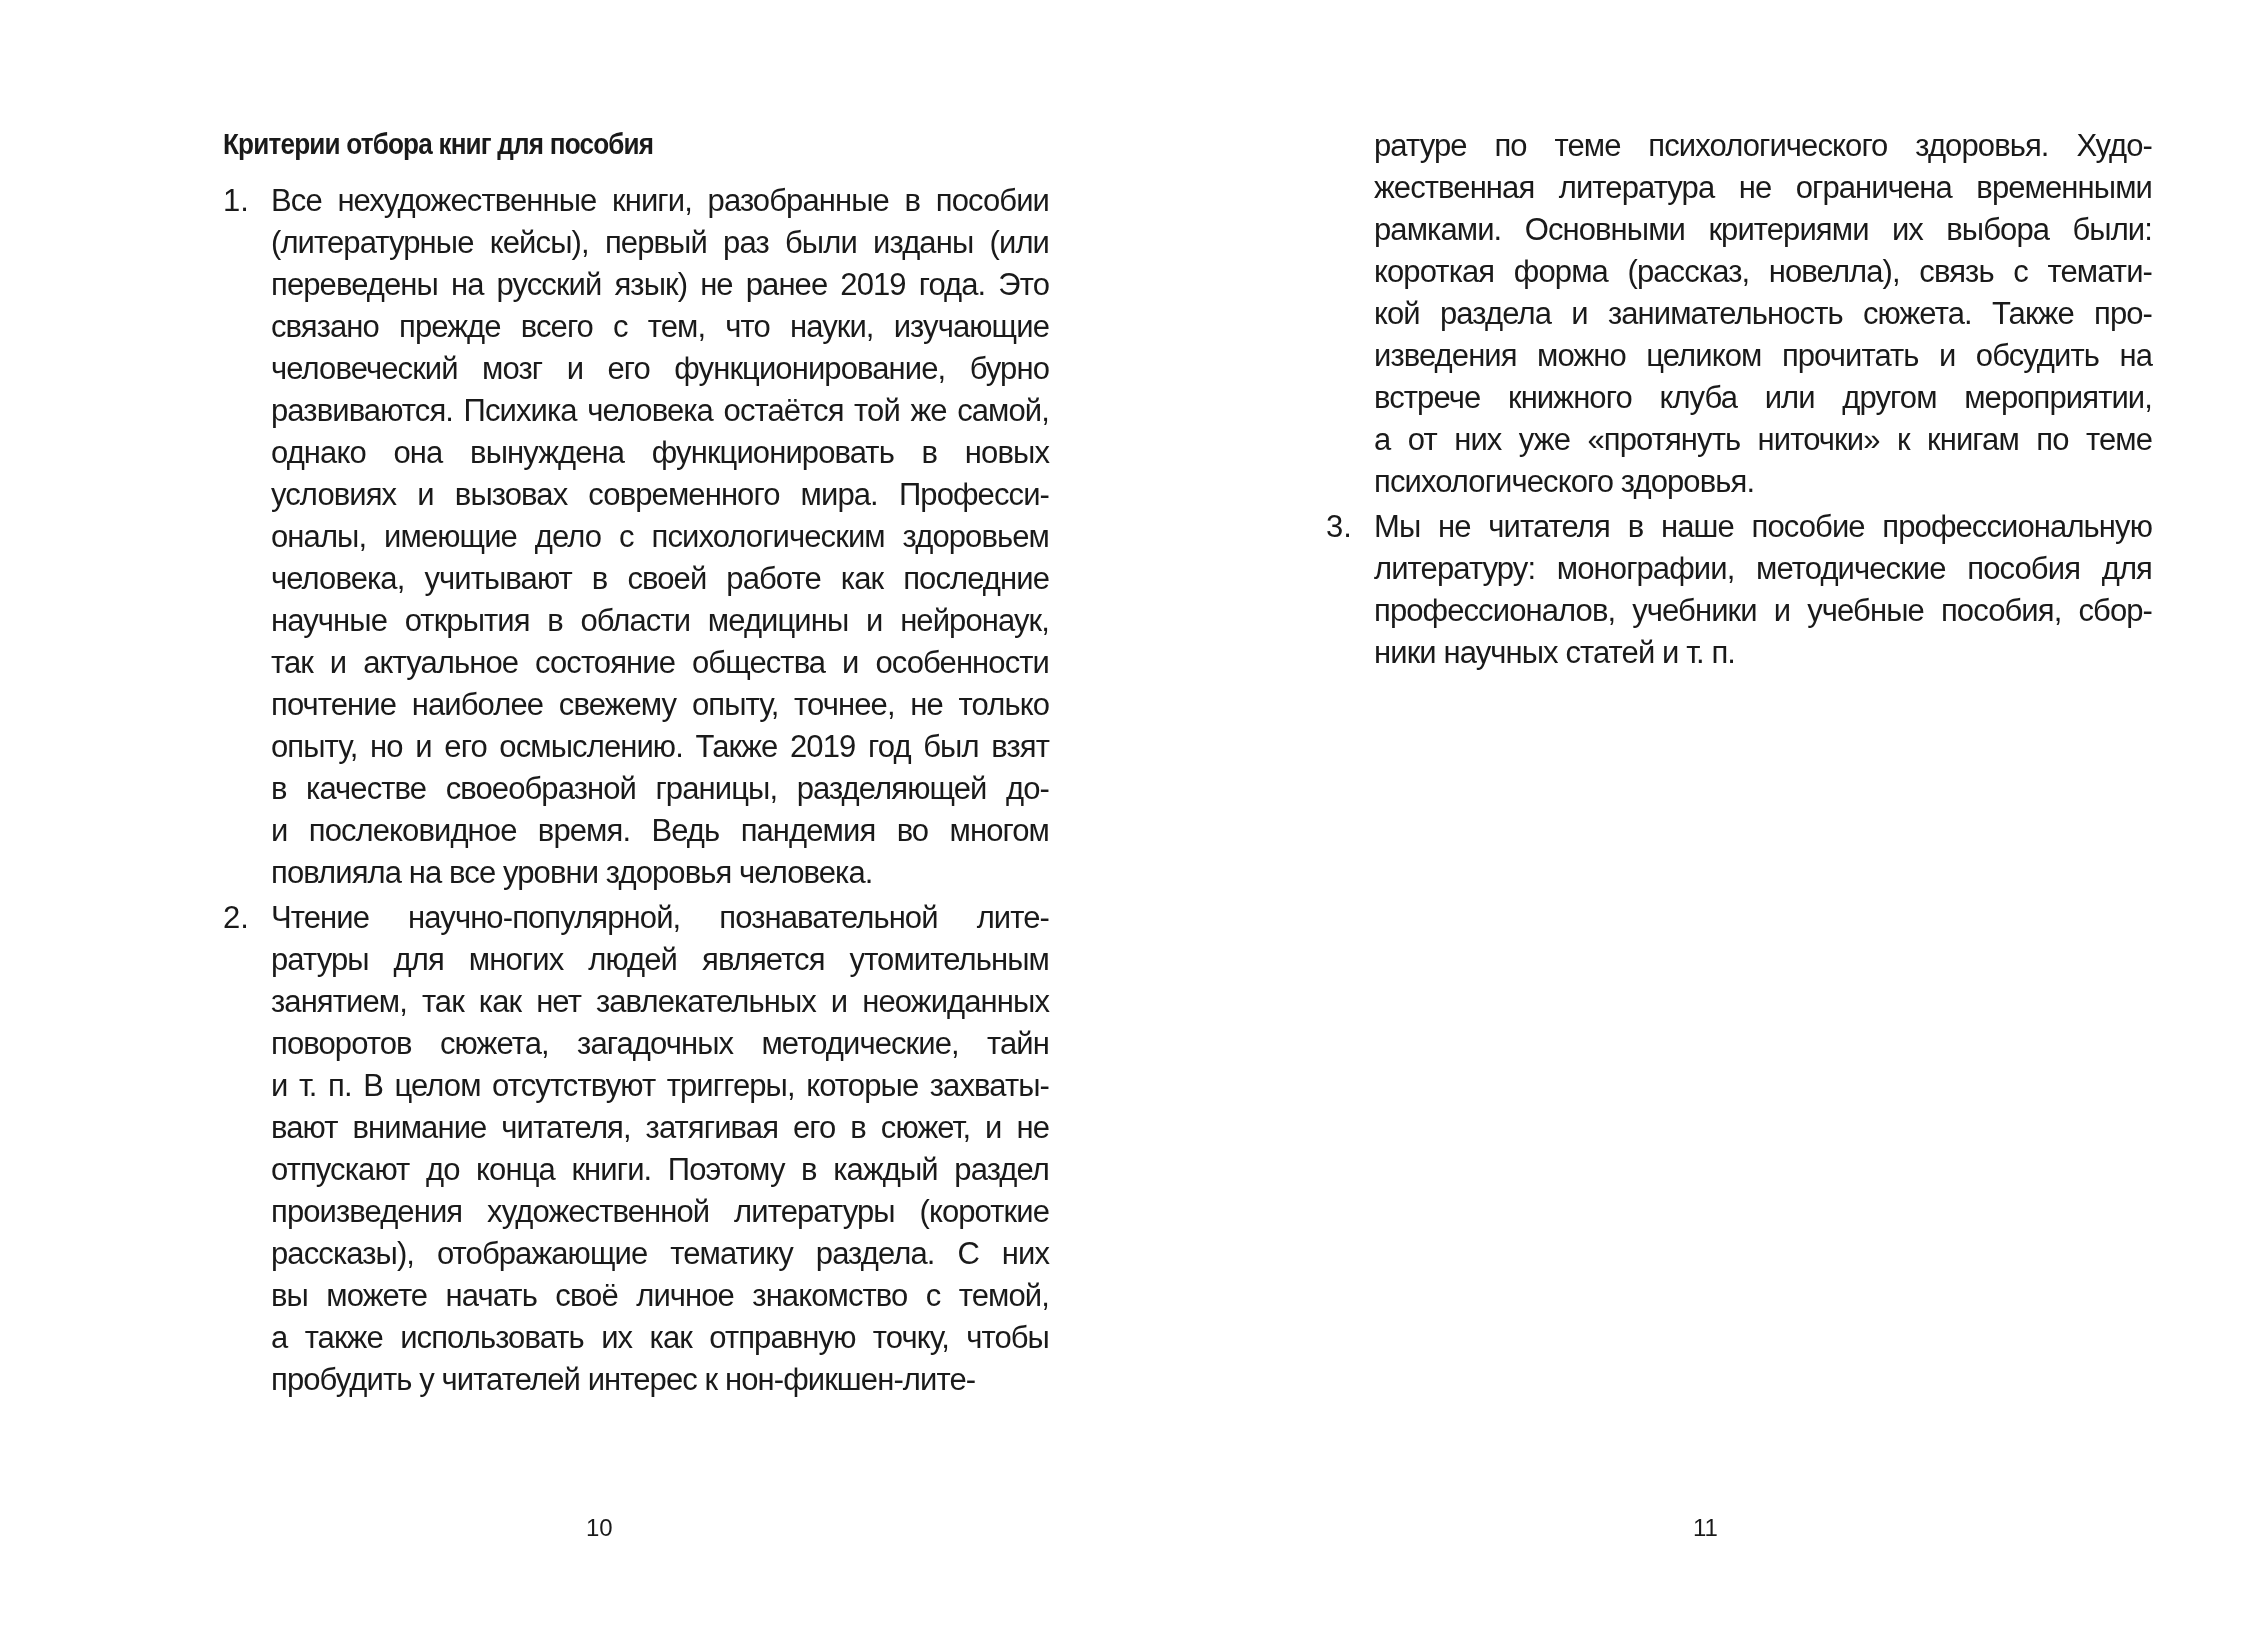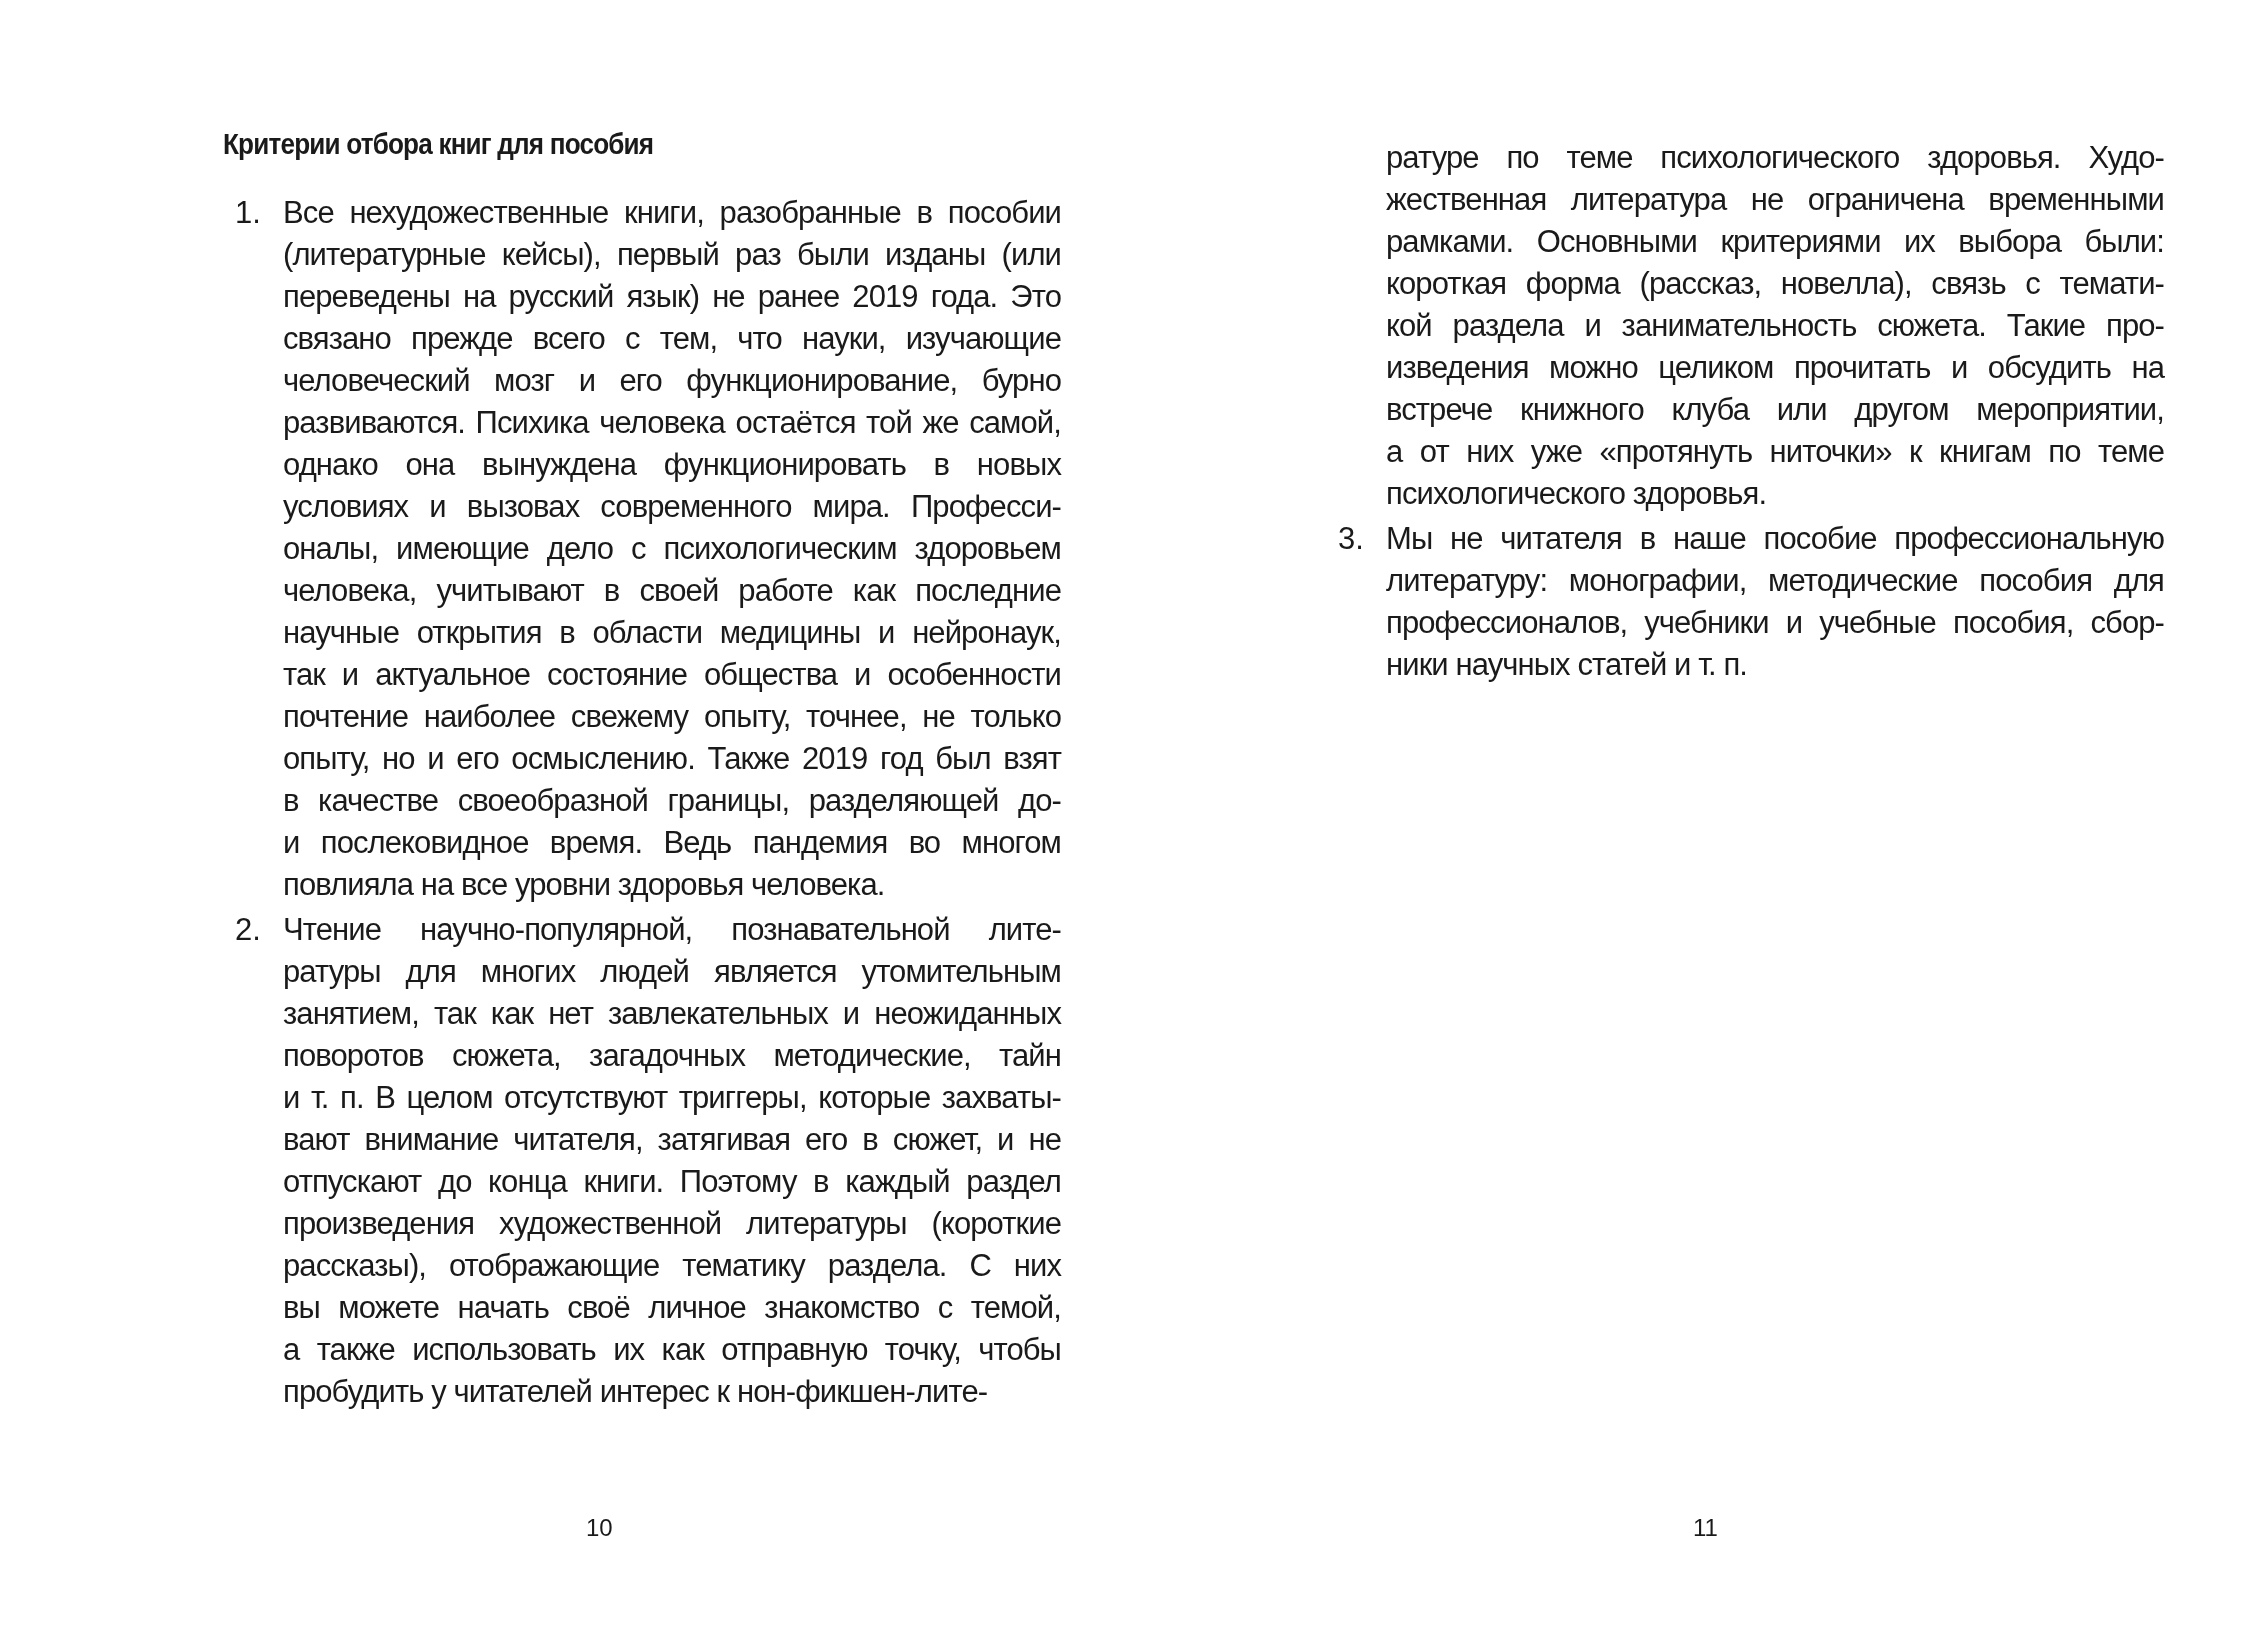--- a/index.html
+++ b/index.html
@@ -3,21 +3,21 @@
 <meta charset="utf-8">
 <style>
   html, body { margin:0; padding:0; background:#ffffff; }
   body { width:2261px; height:1626px; position:relative; overflow:hidden;
          font-family:"Liberation Sans", sans-serif; color:#1a1a1a; }
   .page { position:absolute; top:0; height:1626px;padding-left:48px; }
   .page-left { left:0; width:1131px; }
   .page-right { left:1131px; width:1131px; }
   .heading { position:absolute; left:223px; top:128px; font-size:29px; font-weight:bold;
              letter-spacing:-0.9px; transform:scaleX(0.9); transform-origin:left top; margin:0; }
-  .list { position:absolute; margin:12px; padding:0; list-style:none; }
+  .list { position:absolute; margin:0; padding:0; list-style:none; }
   .list-left { left:223px; top:180px; width:826px; }
   .list-right { left:1326px; top:125px; width:826px; }
   .item { position:relative; padding-left:48px; font-size:31px; line-height:42px;
           margin-bottom:3.1px; }
   .num { position:absolute; left:0; top:0; }
   .line { display:block; white-space:nowrap; letter-spacing:-0.9px; }
   .justify { text-align:justify; text-align-last:justify; }
   .pagenum { position:absolute; top:1514px; font-size:24px; }
   .pn-left { left:586px; }
   .pn-right { left:1693px; }
@@ -72,21 +72,21 @@
 </div>
 
 <div class="page page-right"></div>
 <ol class="list list-right">
   <li class="item">
     <div class="lines">
         <span class="line justify">ратуре по теме психологического здоровья. Худо-</span>
         <span class="line justify">жественная литература не ограничена временными</span>
         <span class="line justify">рамками. Основными критериями их выбора были:</span>
         <span class="line justify">короткая форма (рассказ, новелла), связь с темати-</span>
-        <span class="line justify">кой раздела и занимательность сюжета. Такие про-</span>
+        <span class="line justify">кой раздела и занимательность сюжета. Также про-</span>
         <span class="line justify">изведения можно целиком прочитать и обсудить на</span>
         <span class="line justify">встрече книжного клуба или другом мероприятии,</span>
         <span class="line justify">а от них уже «протянуть ниточки» к книгам по теме</span>
         <span class="line">психологического здоровья.</span>
       </div>
   </li>
   <li class="item">
     <span class="num">3.</span>
     <div class="lines">
         <span class="line justify">Мы не читателя в наше пособие профессиональную</span>

